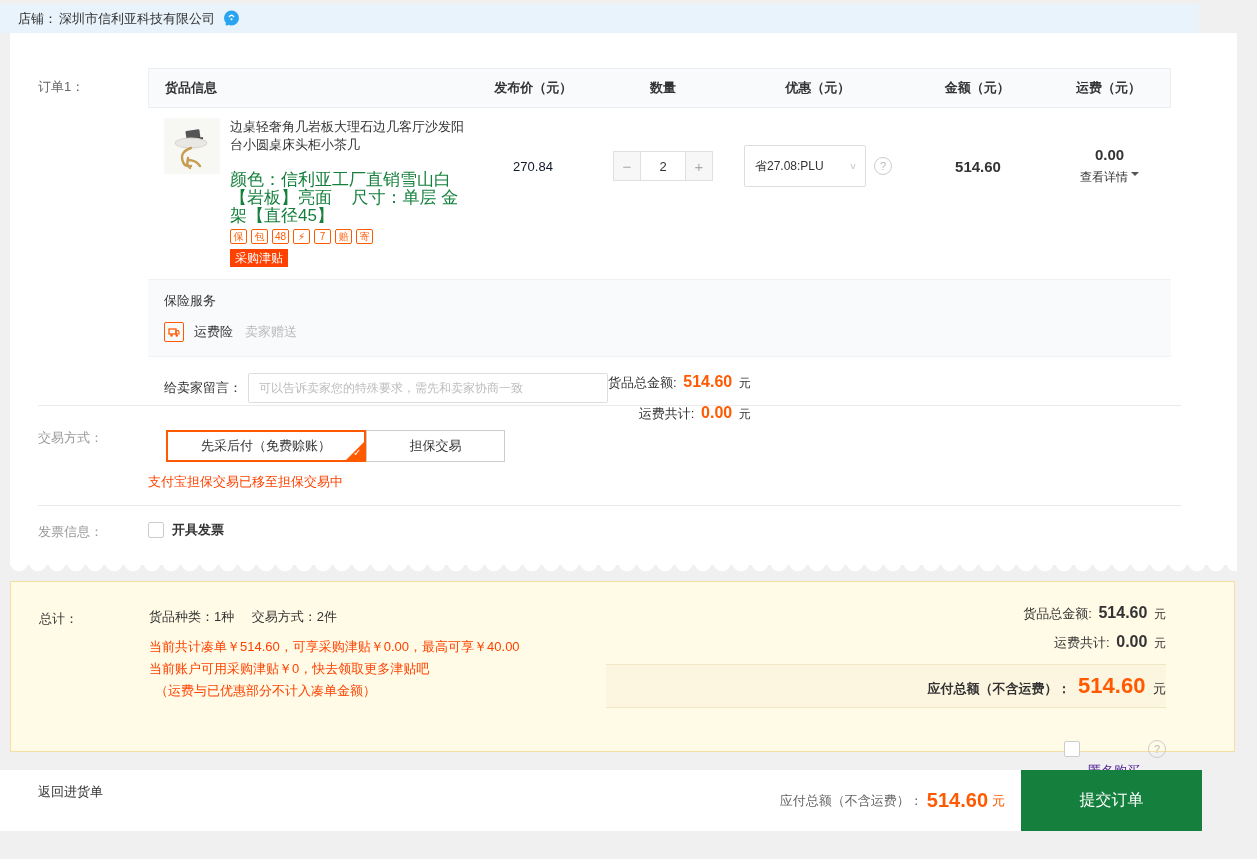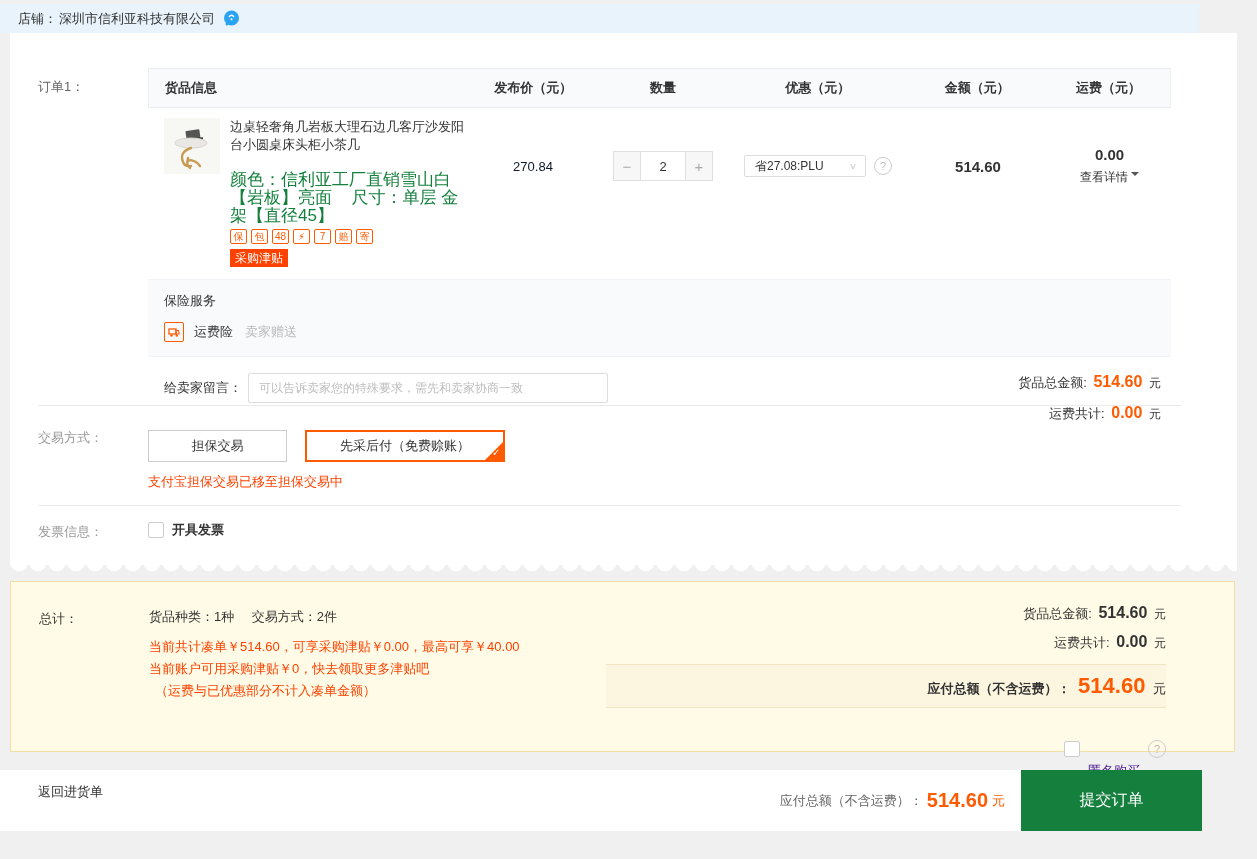--- a/index.html
+++ b/index.html
@@ -68,21 +68,21 @@
   }
   .step-input{
     width:44px;border:1px solid #e0e0e0;border-left:none;border-right:none;
     text-align:center;font-size:13px;color:#333;outline:none;box-sizing:border-box;
     font-family:inherit;
   }
 
   
   .disc-wrap{display:flex;align-items:center;}
   .select{
-    width:122px;height:22px;border:1px solid #ddd;border-radius:2px;background:#fff;
+    width:122px;height:42px;border:1px solid #ddd;border-radius:2px;background:#fff;
     display:flex;align-items:center;justify-content:space-between;
     padding:0 8px 0 10px;box-sizing:border-box;cursor:pointer;font-size:12px;color:#333;
   }
   .chev{color:#ccc;font-size:11px;transform:scaleY(.8);}
   .q-circle{
     width:16px;height:16px;border:1px solid #ccc;border-radius:50%;color:#bbb;font-size:11px;
     display:flex;align-items:center;justify-content:center;margin-left:8px;cursor:pointer;flex:none;
   }
 
   
@@ -93,21 +93,21 @@
   .ins-title{color:#333;}
   .ins-line{display:flex;align-items:center;margin-top:12px;}
   .ins-icon{
     width:18px;height:18px;border:1px solid #ff5a00;border-radius:2px;flex:none;
     display:flex;align-items:center;justify-content:center;
   }
   .ins-name{margin-left:10px;color:#333;}
   .ins-note{margin-left:12px;color:#bbb;}
 
   
-  .msg-row{display:flex;justify-content:space-between;padding:16px 0 20px 16px;}
+  .msg-row{display:flex;justify-content:flex-start;padding:16px 0 20px 16px;}
   .msg-left{display:flex;align-items:flex-start;}
   .msg-label{line-height:30px;color:#333;}
   .msg-input{
     width:360px;height:30px;border:1px solid #ddd;border-radius:2px;margin-left:6px;
     padding:0 10px;font-size:12px;color:#333;outline:none;box-sizing:border-box;font-family:inherit;
   }
   .msg-input::placeholder{color:#bcbcbc;}
   .order-totals{text-align:right;padding-right:10px;}
   .ot-row{margin-bottom:12px;}
   .ot-label{color:#333;}
@@ -322,27 +322,27 @@
             <span class="ot-unit">元</span>
           </div>
         </div>
       </div>
     </div>
 
     <div class="hr hr1"></div>
 
     <div class="sec-label trade-label">交易方式：</div>
     <div class="trade-btns">
-      <div class="trade-btn">担保交易</div>
       <div class="trade-btn selected">
         <span>先采后付（免费赊账）</span>
         <span class="corner-check">
             <span>✓</span>
           </span>
       </div>
+      <div class="trade-btn">担保交易</div>
     </div>
     <div class="trade-note">支付宝担保交易已移至担保交易中</div>
 
     <div class="hr hr2"></div>
 
     <div class="sec-label invoice-label">发票信息：</div>
     <div class="invoice-line">
       <span class="checkbox"></span>
       <span class="cb-label">开具发票</span>
     </div>

